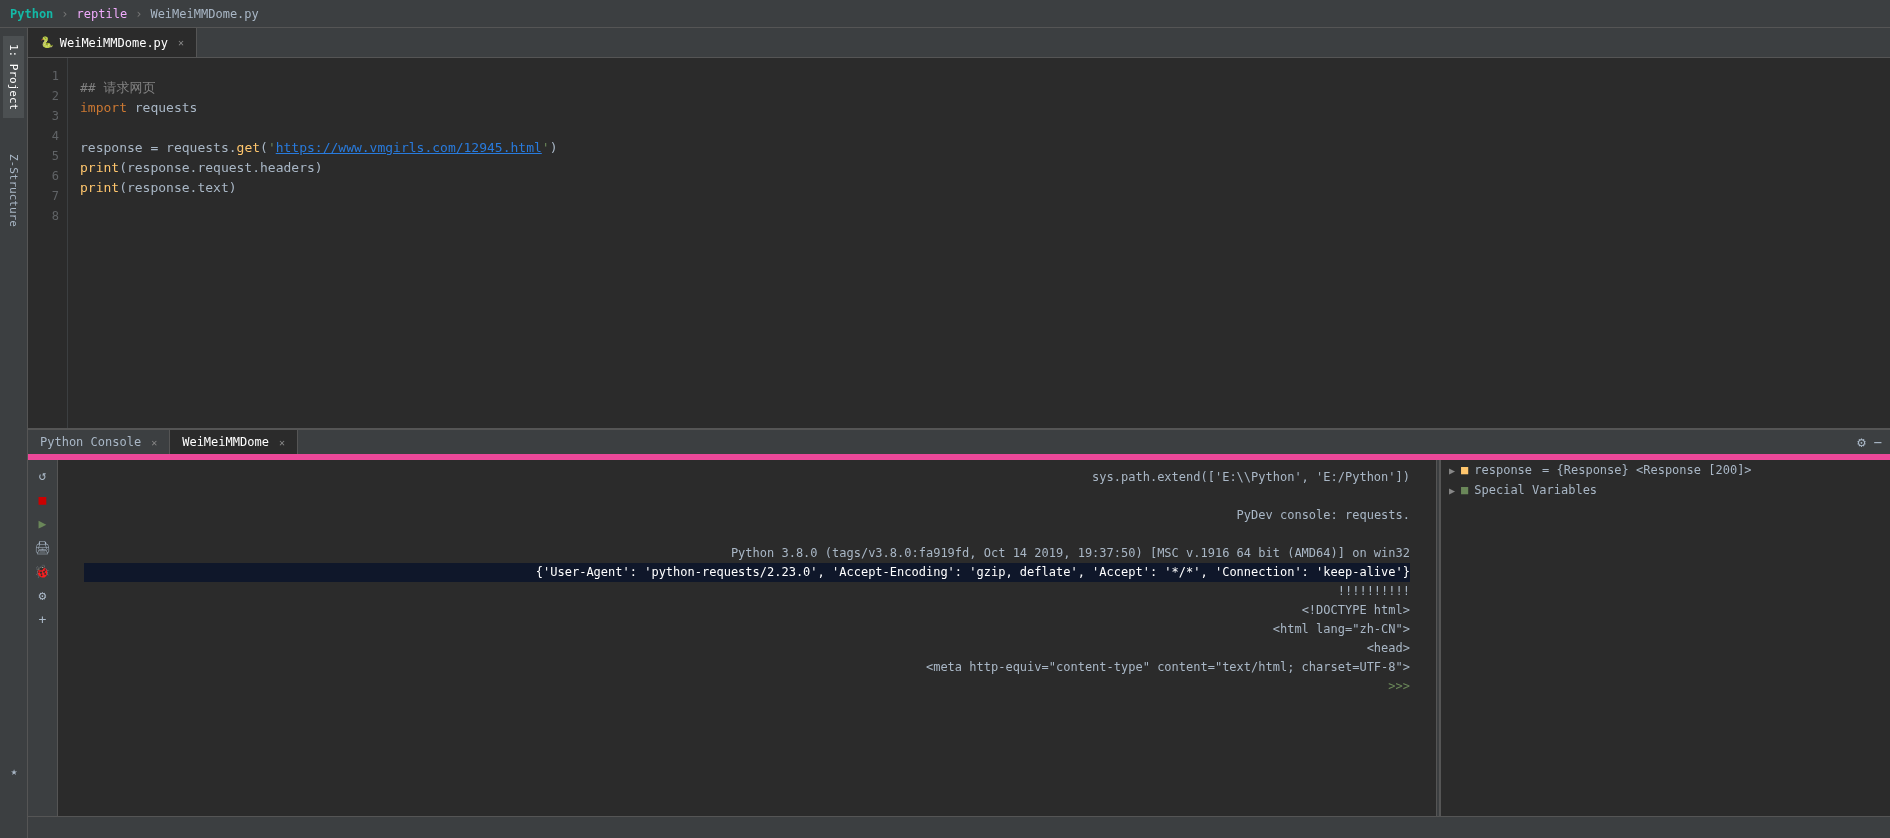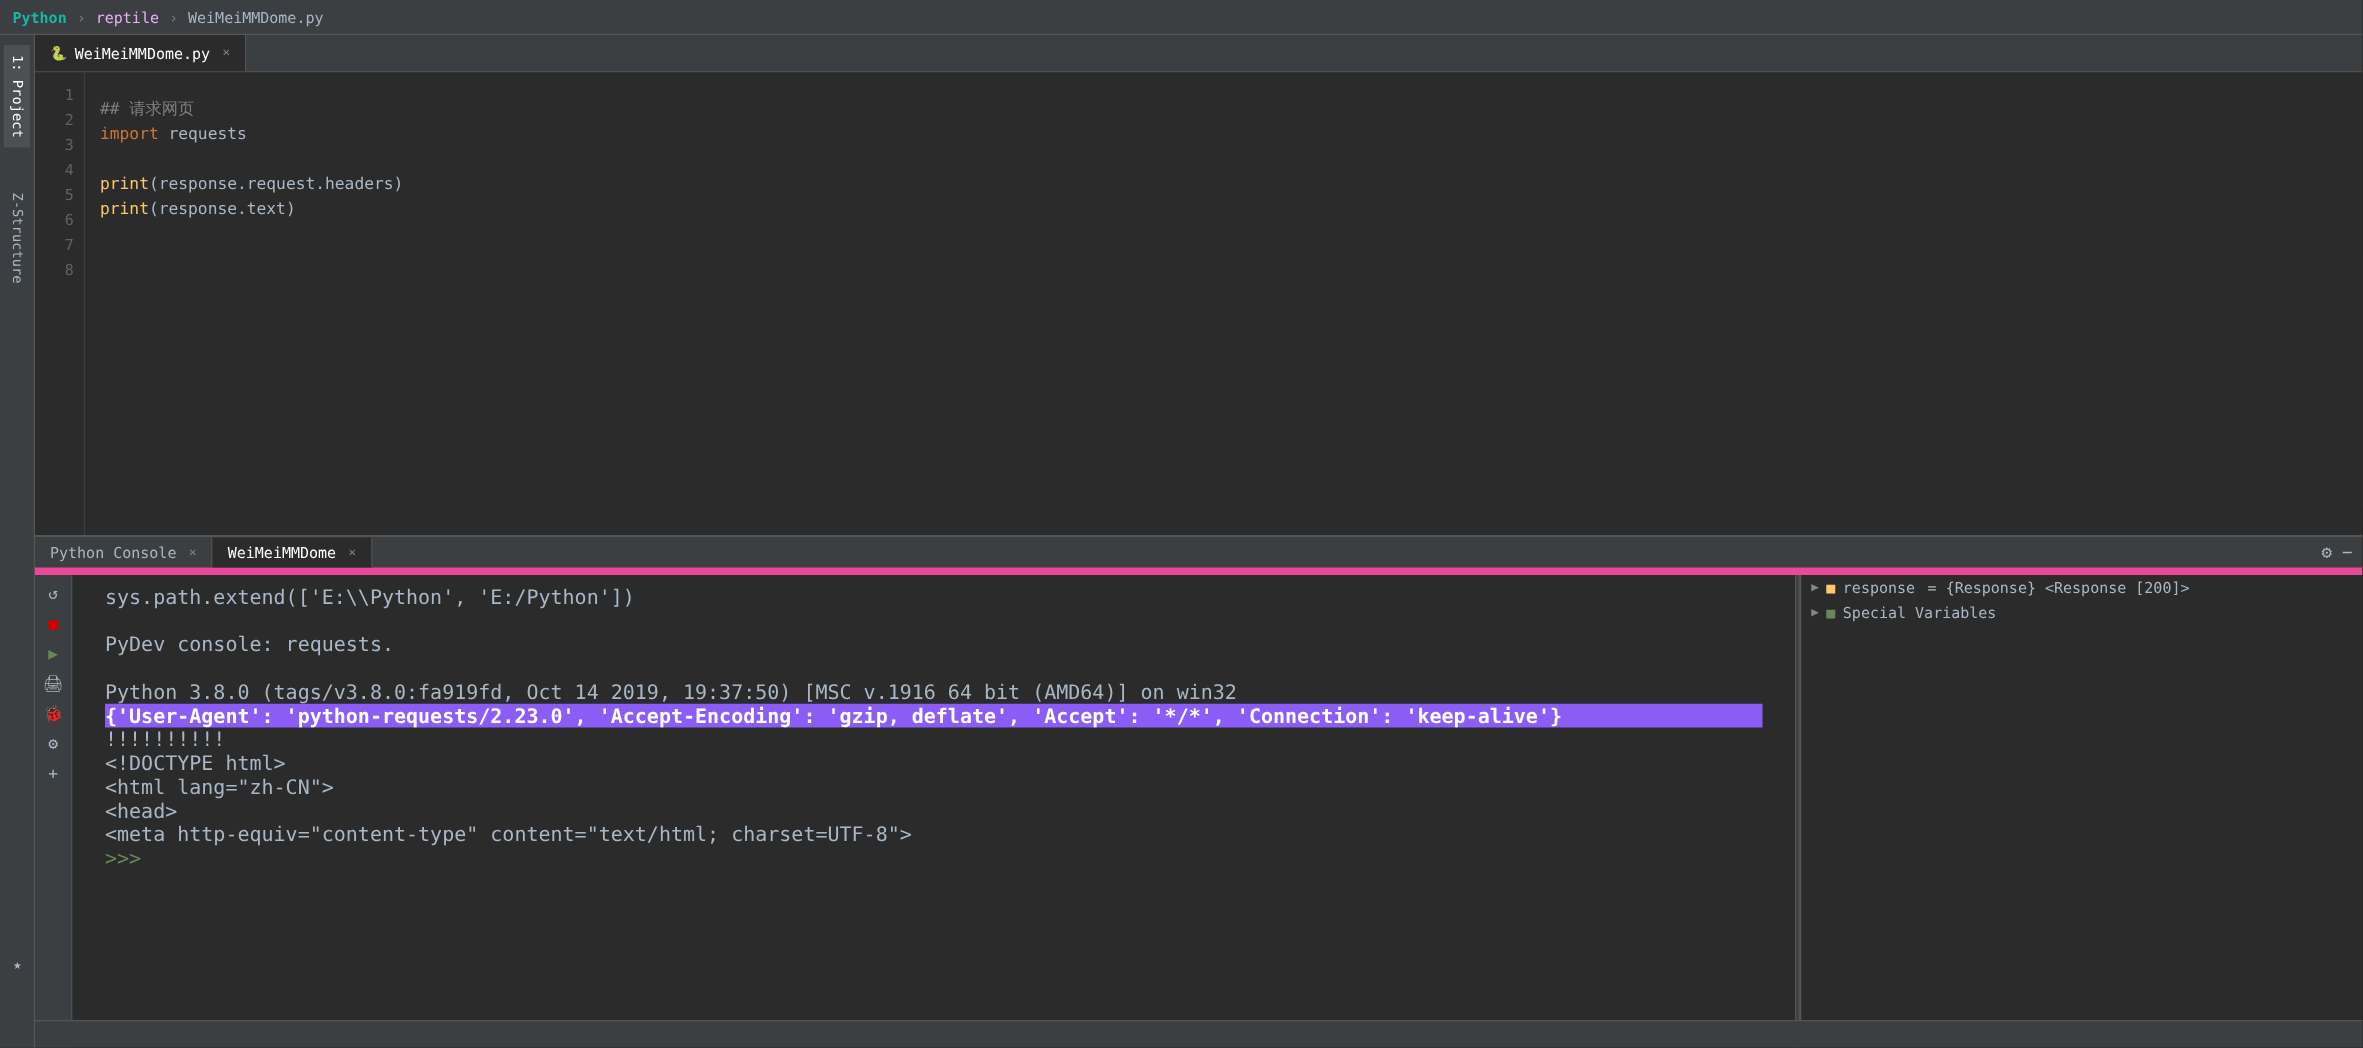--- a/index.html
+++ b/index.html
@@ -211,29 +211,29 @@
     }
     .tool-btn.green { color: #6a8759; }
     .tool-btn.red { color: #cc0000; }
     .tool-btn.orange { color: #ffc66d; }
 
     
     .console-output {
       flex: 1;
       padding: 8px 26px;
       overflow-y: auto;
-      font-size: 16px;
-      color: #a9b7c6;
-      background: #2b2b2b;
+      font-size: 12px;
+      color: #a9b7c6;
+      background: #2b2b2b;
+      text-align: right;
     }
     .console-output .line { line-height: 19px; white-space: pre; }
     .console-output .highlighted-line {
-      background: #8b5cf6;
+      background: #0f172a;
       color: #ffffff;
-      font-weight: bold;
     }
     .console-output .prompt { color: #6a8759; }
 
     
     .right-panel {
       width: 450px;
       background: #2b2b2b;
       border-left: 1px solid #555;
       display: flex;
       flex-direction: column;
@@ -321,20 +321,21 @@
         <span class="ln">4</span>
         <span class="ln">5</span>
         <span class="ln">6</span>
         <span class="ln">7</span>
         <span class="ln">8</span>
       </div>
       <div class="code-content">
         <div class="code-line"><span class="comment">## 请求网页</span></div>
         <div class="code-line"><span class="kw">import</span> <span style="color:#a9b7c6;">requests</span></div>
         <div class="code-line"> </div>
+        <div class="code-line"><span style="color:#a9b7c6;">response</span> <span style="color:#a9b7c6;">=</span> <span style="color:#a9b7c6;">requests</span>.<span class="fn">get</span><span class="paren">(</span><span class="str">'</span><span class="str-link">https://www.vmgirls.com/12945.html</span><span class="str">'</span><span class="paren">)</span></div>
         <div class="code-line"><span class="fn">print</span><span class="paren">(</span><span style="color:#a9b7c6;">response.request.headers</span><span class="paren">)</span></div>
         <div class="code-line"><span class="fn">print</span><span class="paren">(</span><span style="color:#a9b7c6;">response.text</span><span class="paren">)</span></div>
         <div class="code-line"> </div>
       </div>
     </div>
   </div>
 
   <div class="console-section">
 
     <div class="console-tab-bar">

